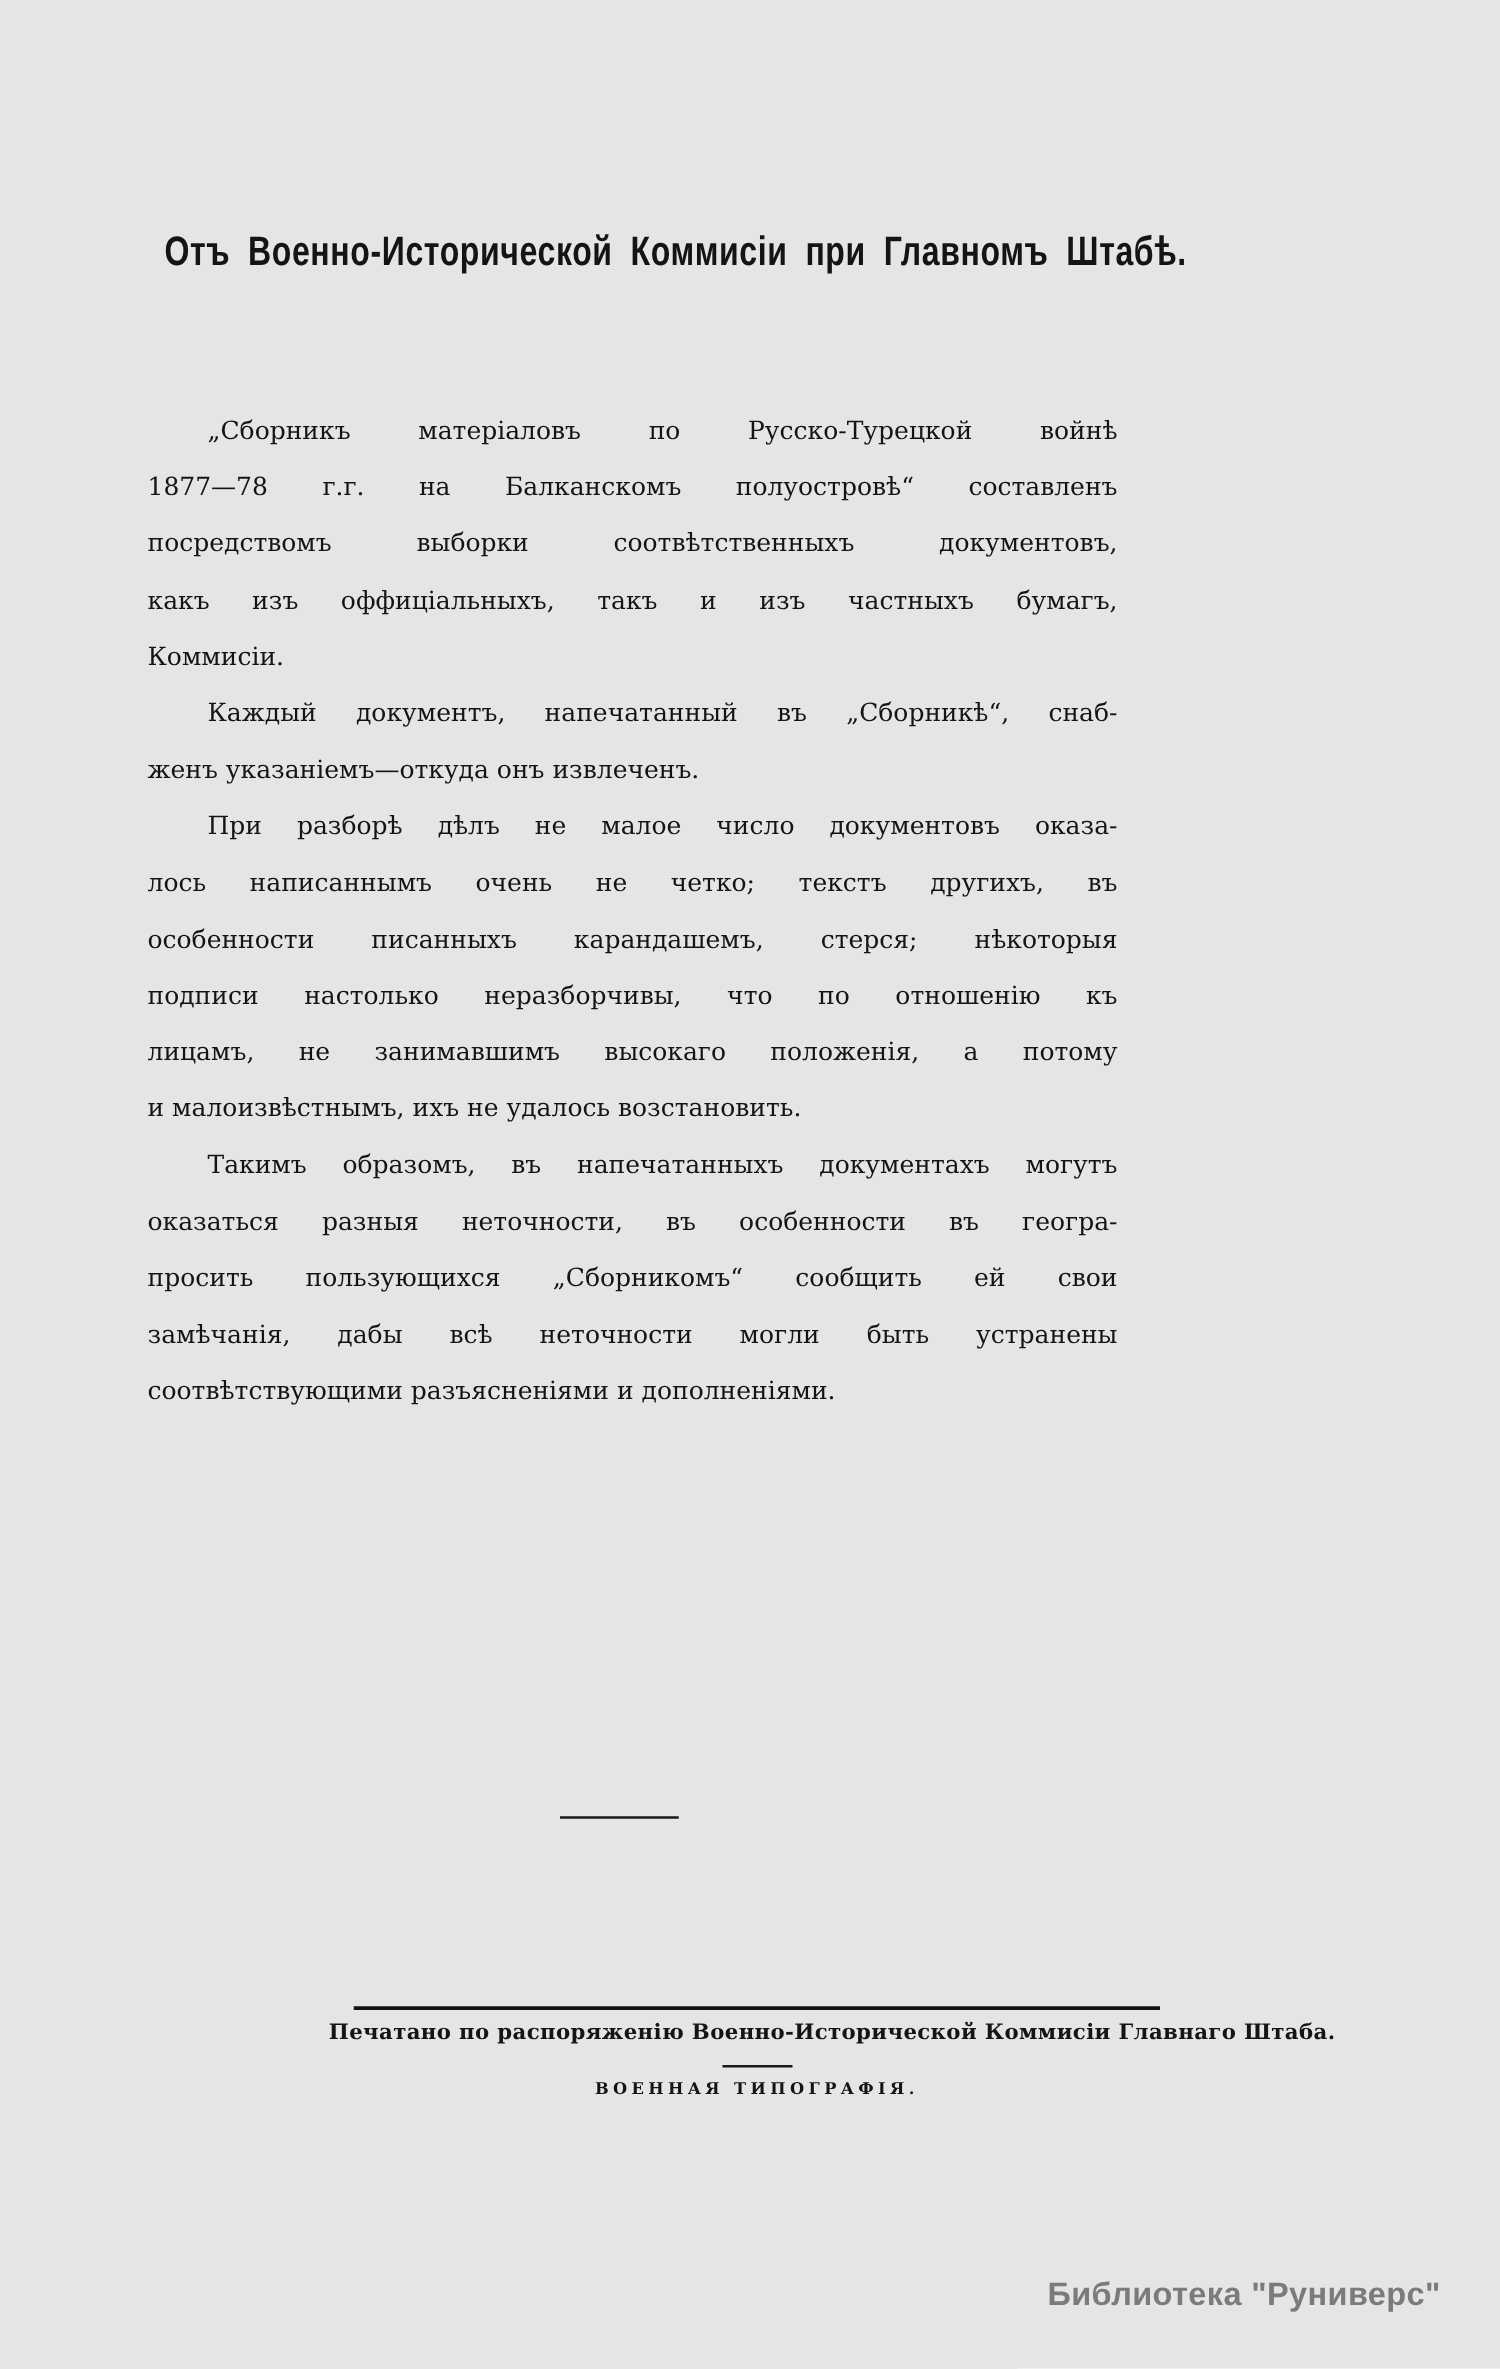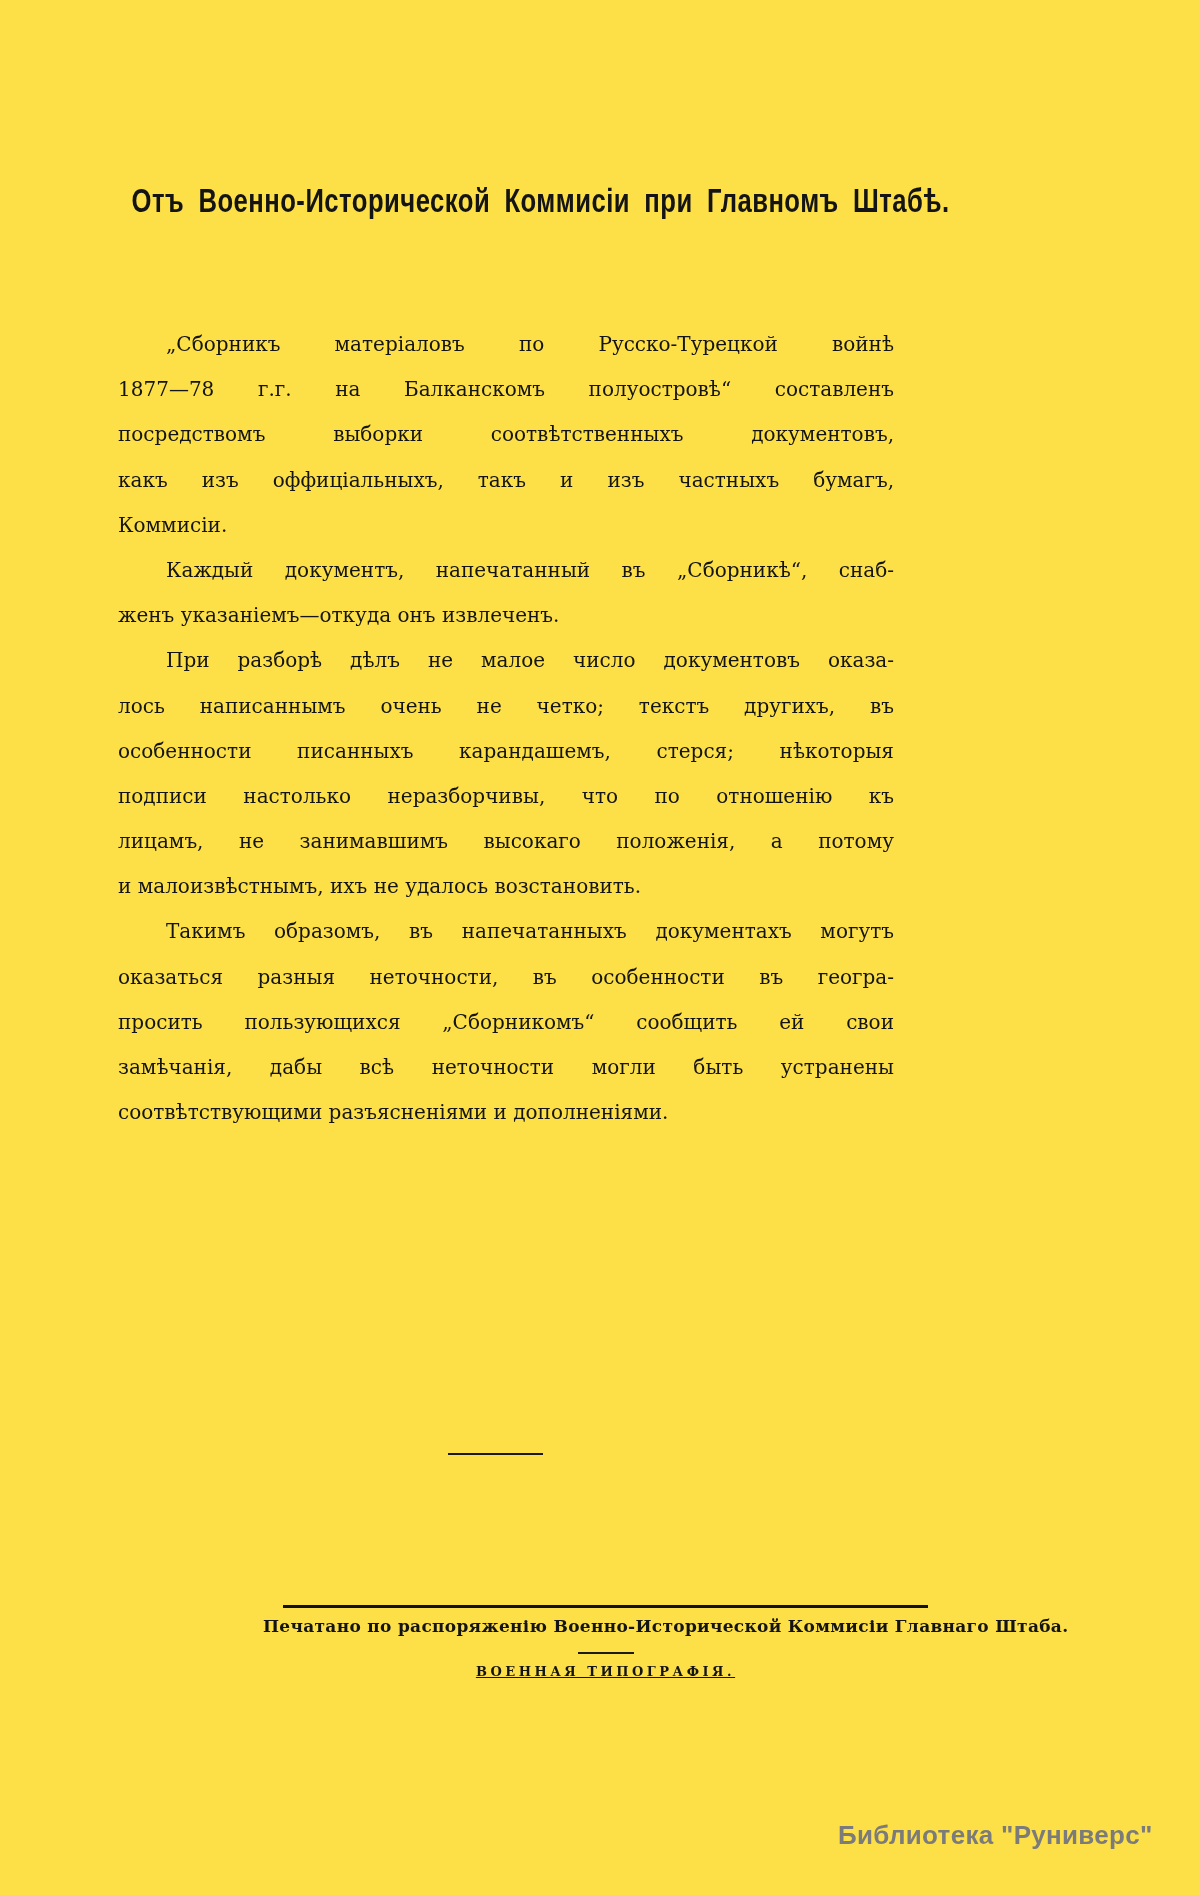--- a/index.html
+++ b/index.html
@@ -1,20 +1,20 @@
 <!DOCTYPE html>
 <html><head>
 <meta charset="utf-8">
 <style>
   html, body { margin: 0; padding: 0; background: #ffffff; }
   .page {
     position: relative;
     width: 1200px;
     height: 1895px;
-    background: #fde047;
+    background: #e5e5e5;
     font-family: "DejaVu Serif", serif;
     color: #141414;
     overflow: hidden;
   }
   .title {
     position: absolute;
     top: 186px;
     left: 110px;
     width: 800px;
     margin: 0;
@@ -87,21 +87,20 @@
     position: absolute;
     top: 1664px;
     left: 263px;
     width: 685px;
     text-align: center;
     font-family: "DejaVu Serif", serif;
     font-weight: bold;
     font-size: 13px;
     letter-spacing: 3.5px;
     white-space: nowrap;
-    text-decoration: underline;
   }
   .watermark {
     position: absolute;
     top: 1820px;
     left: 838px;
     font-family: "Liberation Sans", sans-serif;
     font-weight: bold;
     font-size: 26px;
     color: #7b7b7b;
     letter-spacing: 0.3px;

